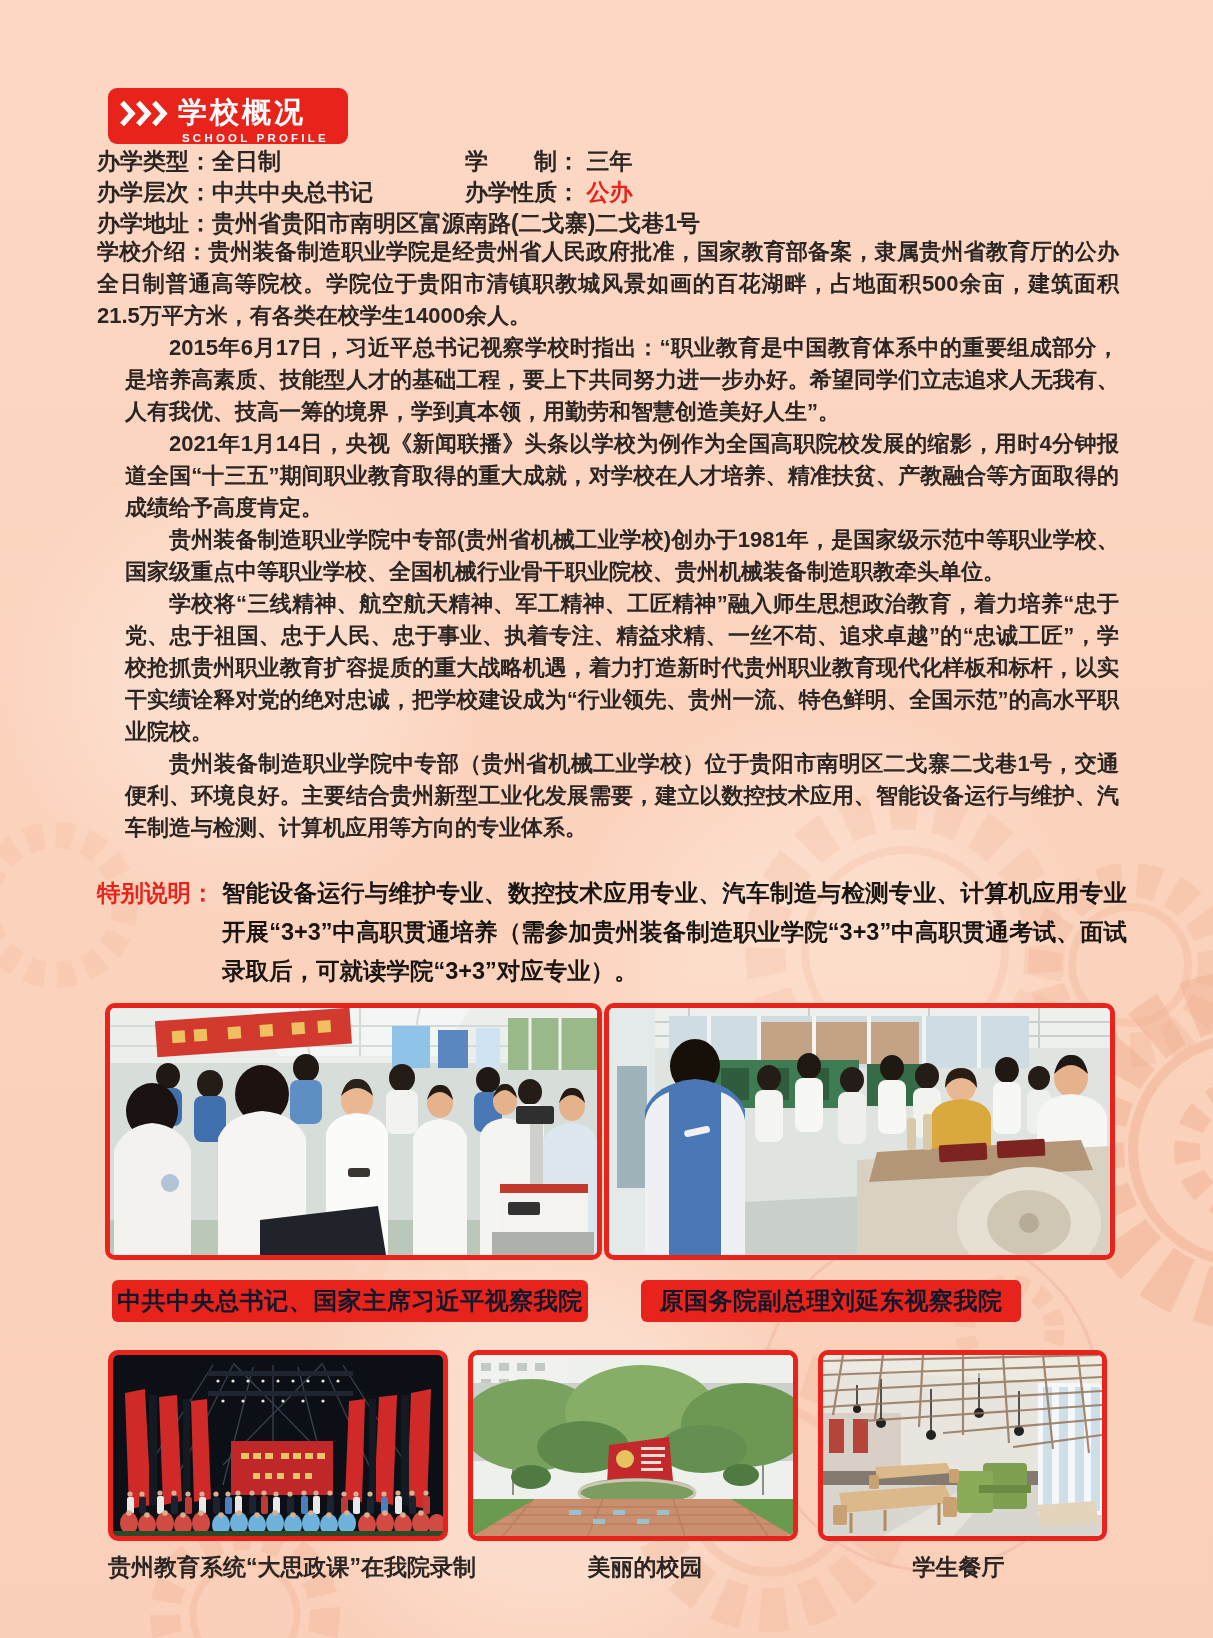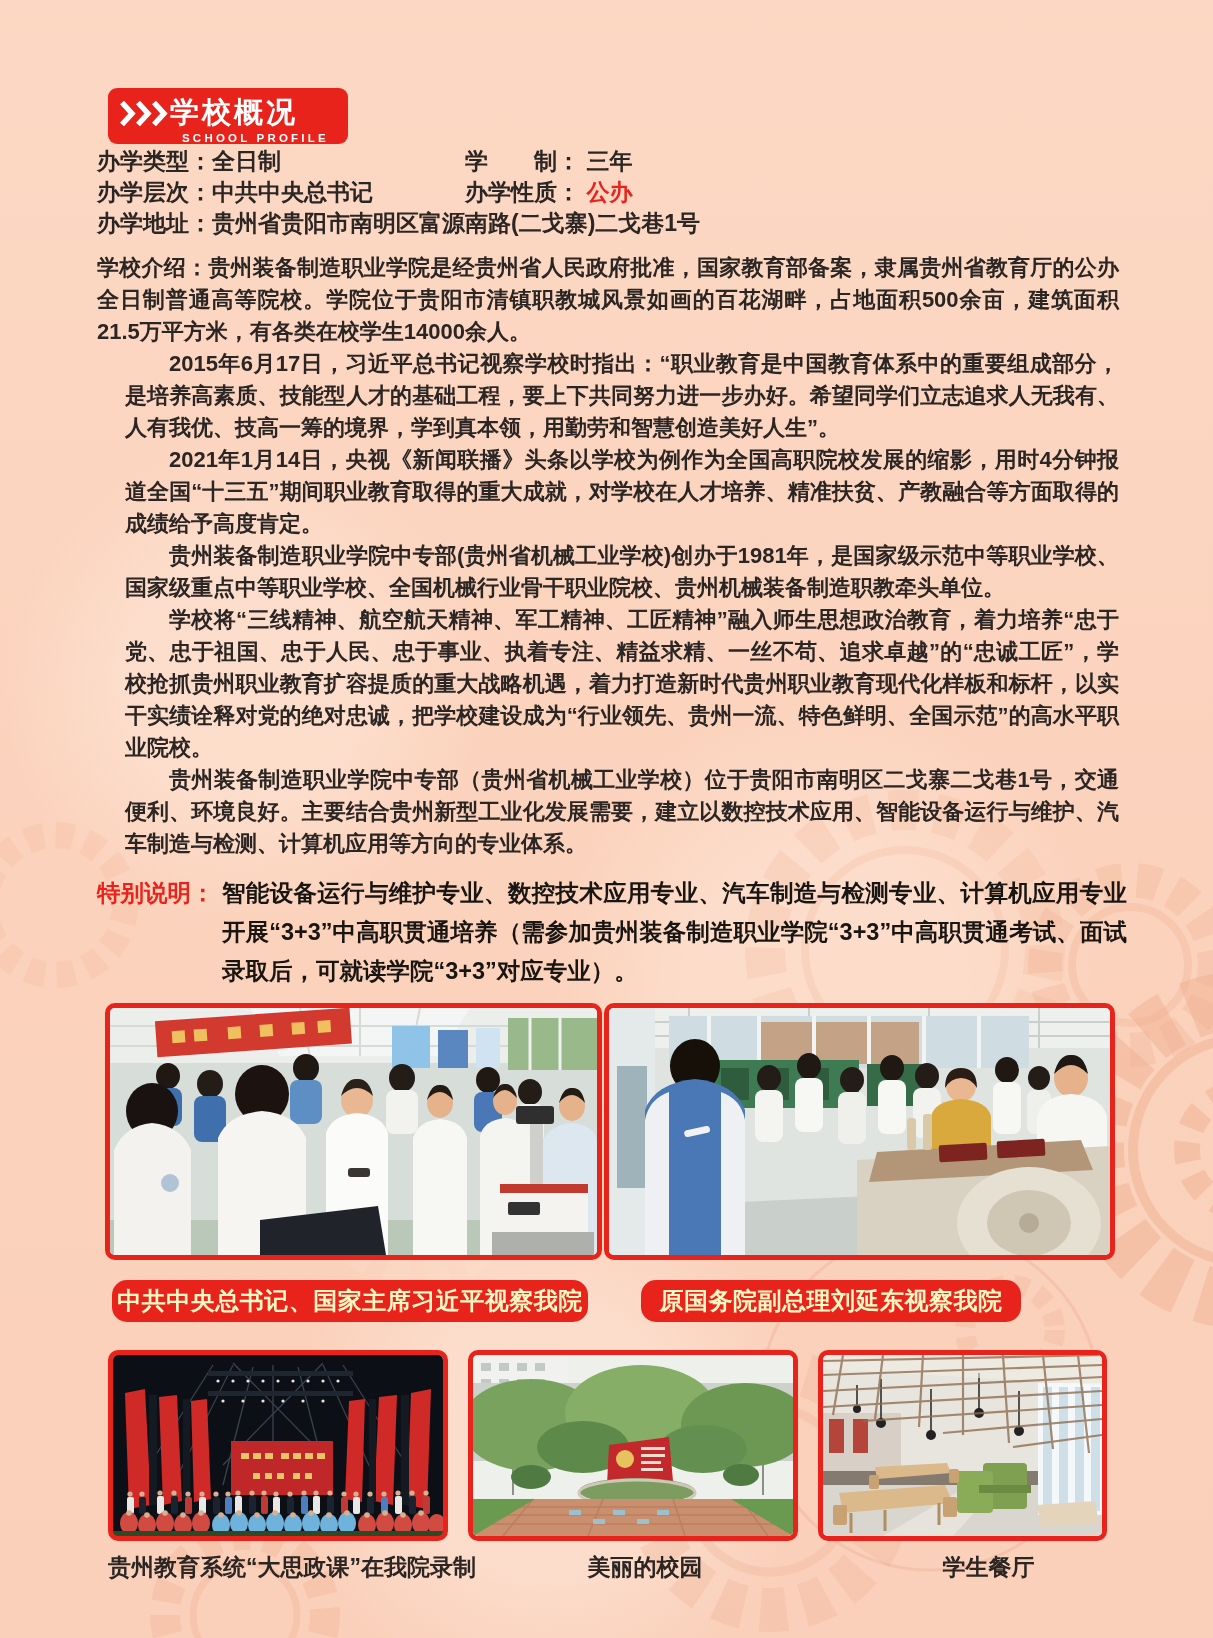--- a/index.html
+++ b/index.html
@@ -11,67 +11,67 @@
       radial-gradient(circle at 45% 88%, rgba(253,233,220,.5) 0 130px, transparent 260px),
       linear-gradient(180deg,#fcd8c4 0%,#fbd2bc 55%,#fad0ba 100%);
     font-family:"Liberation Sans","DejaVu Sans",sans-serif;
     color:#2b2523;
   }
   .watermark{position:absolute;inset:0;pointer-events:none;}
 
   
   .badge{position:absolute;left:108px;top:88px;width:240px;height:56px;background:#e8231c;
     border-radius:9px;color:#fff;padding:5px 10px 4px 12px;box-sizing:border-box;}
-  .badge-top{display:flex;align-items:center;text-align:center;}
+  .badge-top{display:flex;align-items:center;gap:8px;text-align:center;}
   .badge-title{font-size:29px;font-weight:700;letter-spacing:3px;white-space:nowrap;}
   .badge-sub{font-size:11.5px;letter-spacing:3.2px;font-weight:700;margin:-1px 0 0 62px;white-space:nowrap;}
 
   
   .info{position:absolute;left:97px;top:146px;width:1030px;font-size:23px;font-weight:600;line-height:31px;}
   .info-row{display:flex;}
   .g1{width:368px;display:flex;}
   .red{color:#e8231c;}
   .lbl{white-space:pre;}
 
   
-  .intro{position:absolute;left:97px;top:252px;width:1022px;font-size:22px;font-weight:600;
+  .intro{position:absolute;left:97px;top:236px;width:1022px;font-size:22px;font-weight:600;
     line-height:32px;text-align:justify;}
   .intro p{margin:0;}
   .intro p.ind{text-indent:2em;margin-left:28px;}
 
   
   .special{position:absolute;left:97px;top:874px;width:1030px;display:flex;font-size:23.5px;font-weight:700;line-height:39px;}
   .special .slabel{color:#e8231c;width:125px;flex:0 0 125px;font-family:Liberation Serif, serif;}
   .special .stext{flex:1;color:#191513;text-align:justify;}
 
   
   figure{margin:0;border:5px solid #e8231c;border-radius:10px;overflow:hidden;background:#fff;
     box-sizing:border-box;}
   figure svg{display:block;}
   .row1{position:absolute;left:105px;top:1003px;width:1010px;height:257px;}
   .ph-a{position:absolute;left:0;top:0;width:497px;height:257px;}
   .ph-b{position:absolute;left:499px;top:0;width:511px;height:257px;}
 
   .bars{position:absolute;left:0;top:1280px;width:1213px;height:42px;}
-  .cap-bar{position:absolute;height:42px;background:#e8231c;border-radius:15px;color:#fef9c3;
+  .cap-bar{position:absolute;height:42px;background:#e8231c;border-radius:6px;color:#0f172a;
     font-size:24px;font-weight:700;display:flex;align-items:center;justify-content:center;
     letter-spacing:.5px;white-space:nowrap;}
   .bar1{left:112px;width:476px;}
   .bar2{left:641px;width:380px;}
 
   .row2{position:absolute;left:108px;top:1350px;width:1000px;height:191px;}
   .ph-c{position:absolute;left:0;top:0;width:340px;height:191px;}
   .ph-d{position:absolute;left:360px;top:0;width:330px;height:191px;}
   .ph-e{position:absolute;left:710px;top:0;width:289px;height:191px;}
 
   .caps{position:absolute;left:108px;top:1552px;width:1000px;font-size:23px;font-weight:700;color:#2b2523;}
   .cap{position:absolute;text-align:center;white-space:nowrap;}
   .cap1{left:0;width:340px;}
   .cap2{left:372px;width:330px;}
-  .cap3{left:736px;width:289px;}
+  .cap3{left:706px;width:289px;}
 </style>
 </head>
 <body>
 
 <div class="page">
 
   <svg class="watermark" width="1213" height="1638" viewBox="0 0 1213 1638">
     <g fill="none" stroke="#f0b193">
       <g opacity=".5">
         <circle cx="1245" cy="1150" r="150" stroke-width="58" stroke-dasharray="30 20"></circle>

